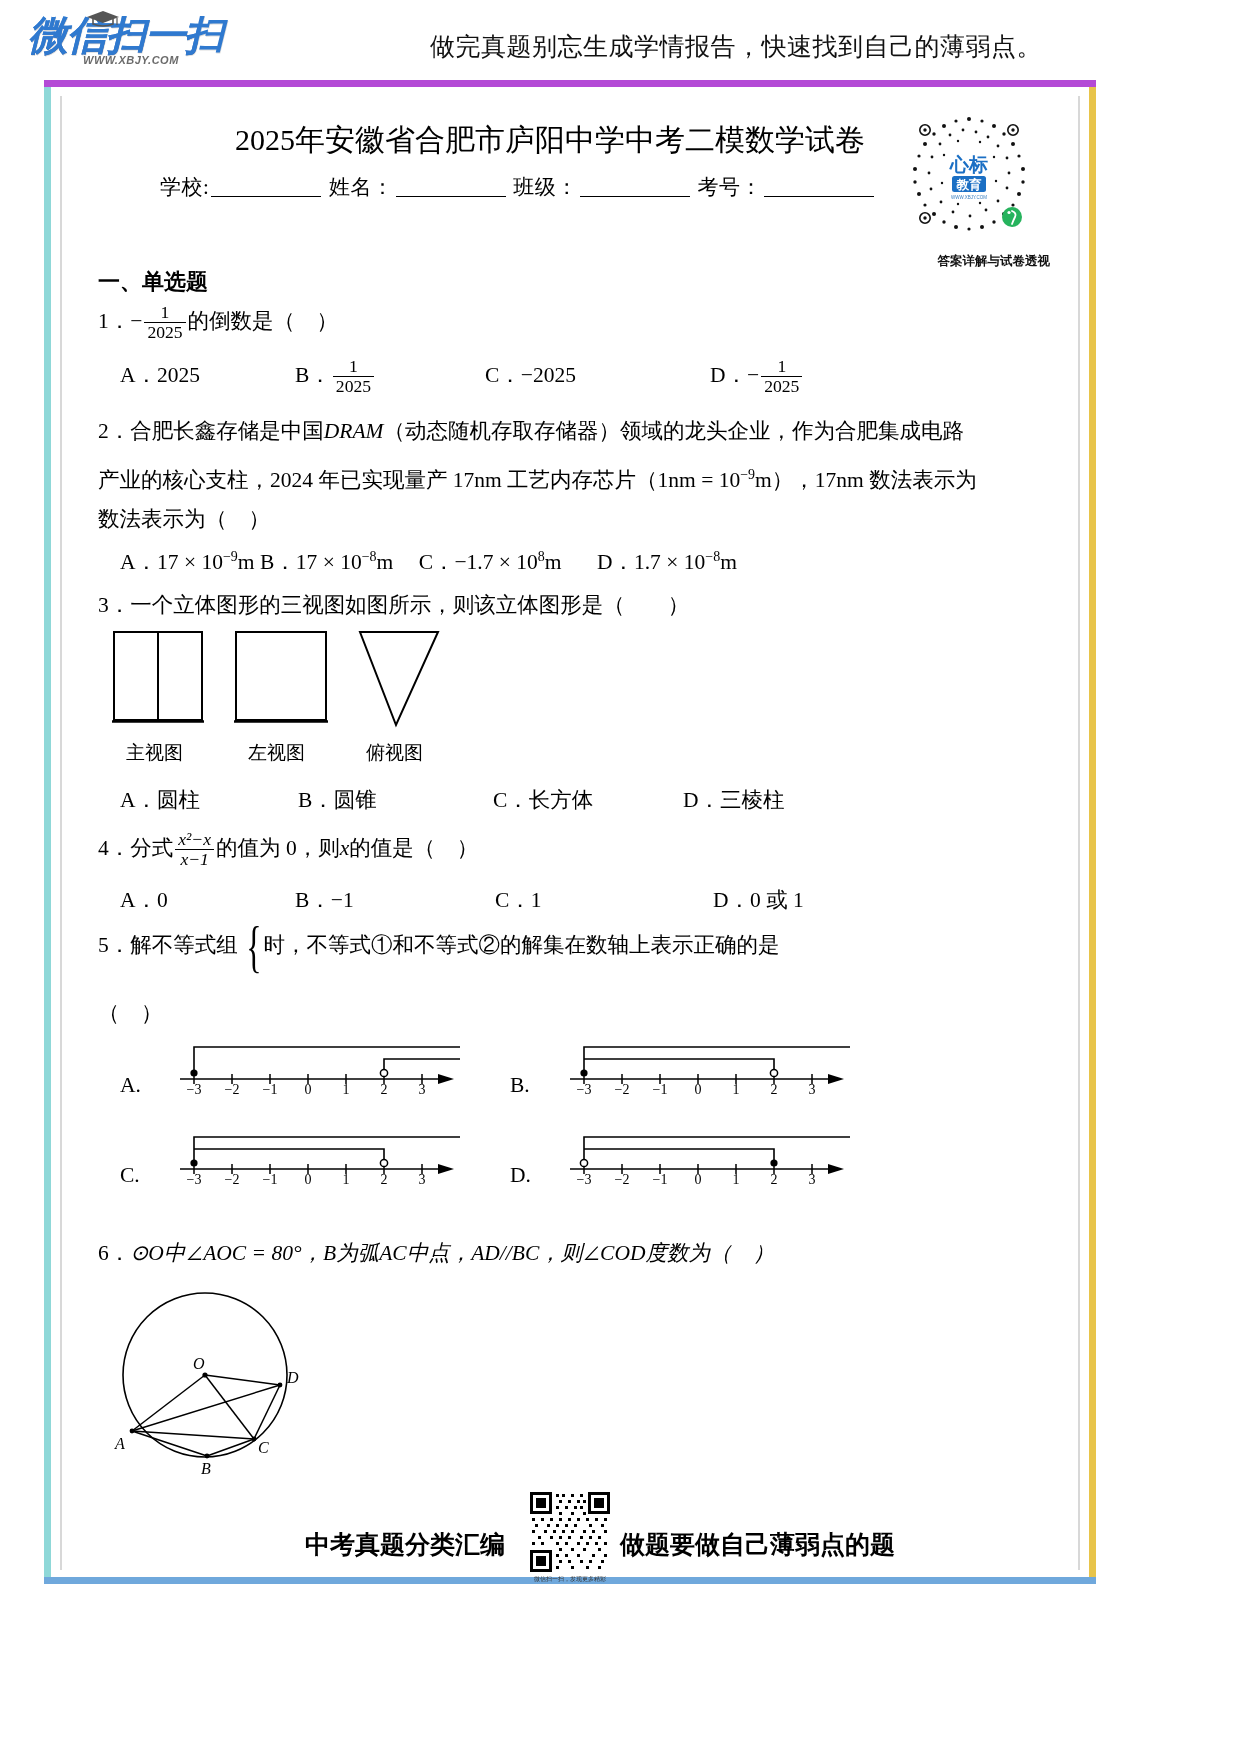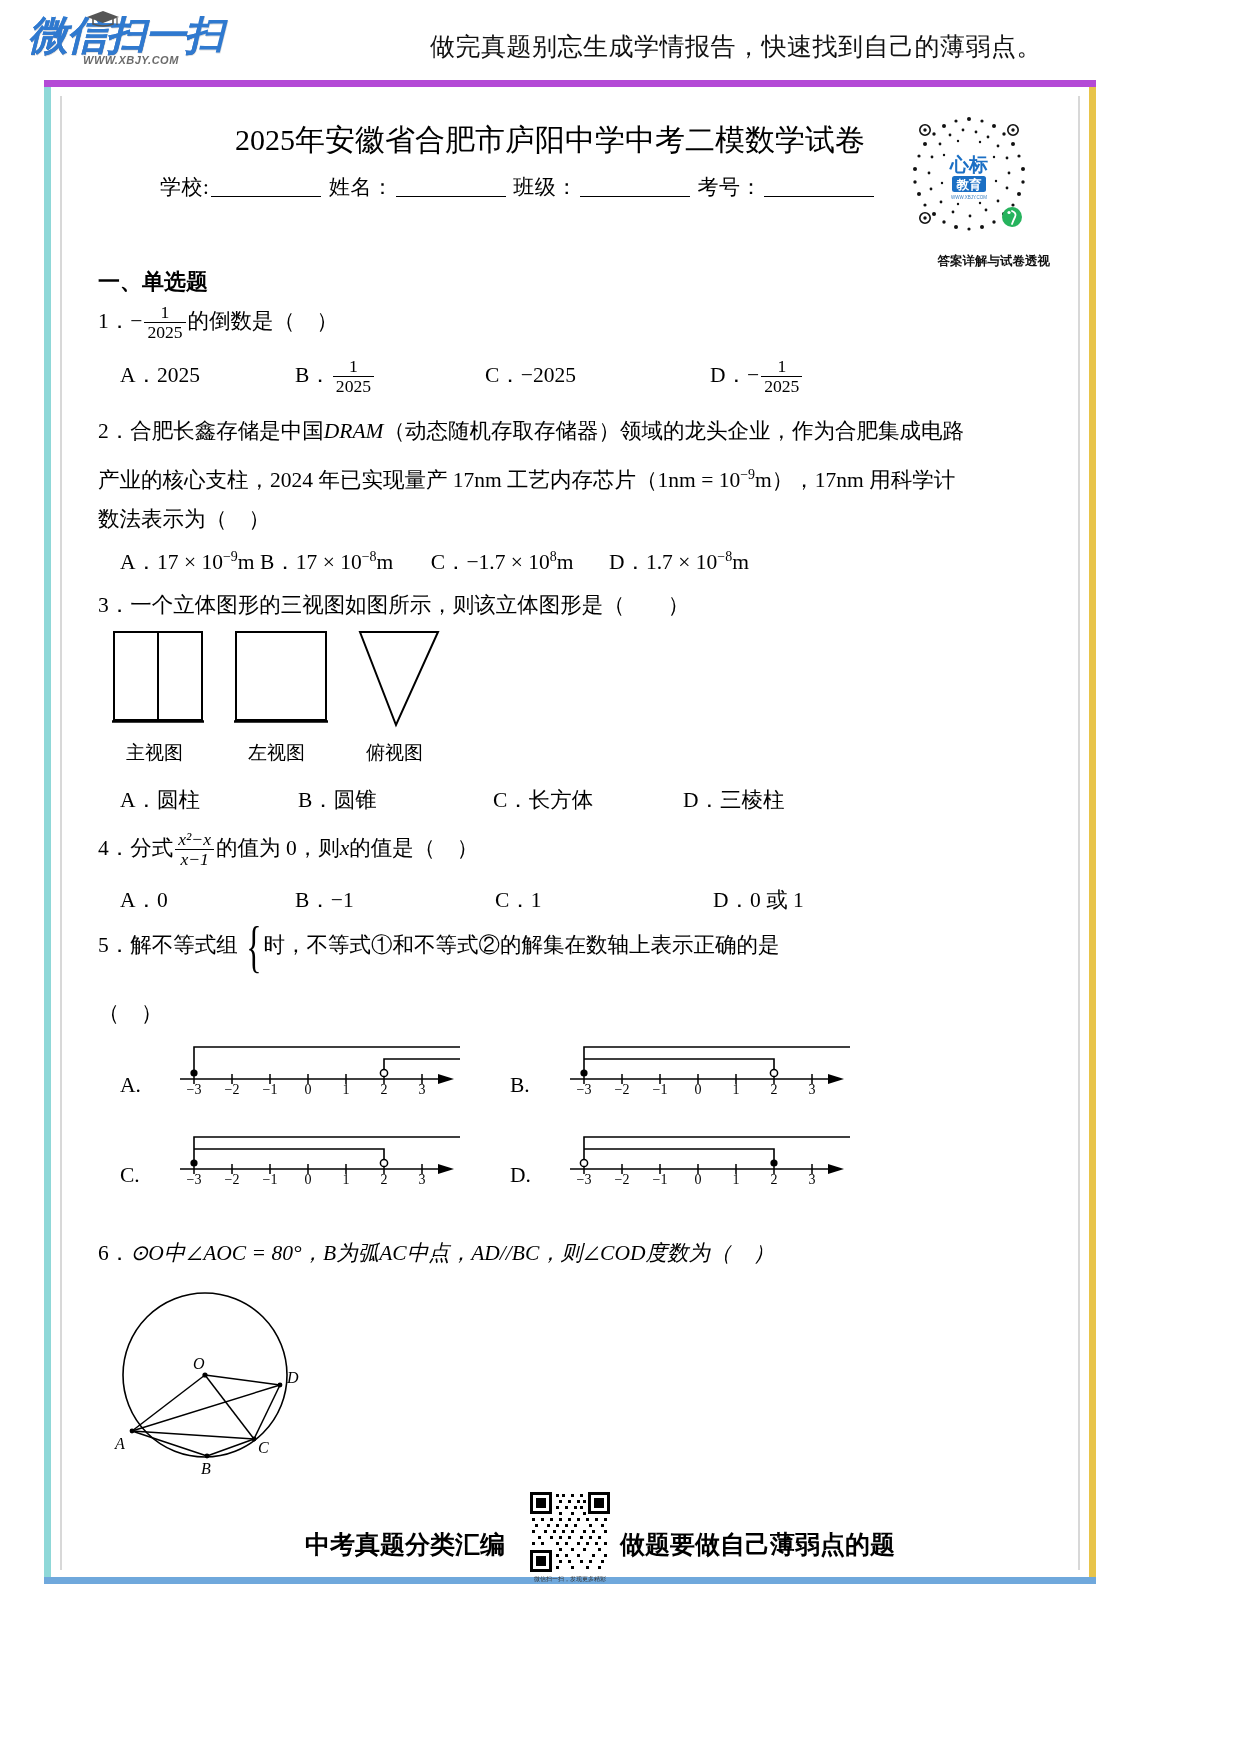--- a/index.html
+++ b/index.html
@@ -304,29 +304,29 @@
     <span>1．</span><span>−</span><span class="frac"><span class="num">1</span><span class="den">2025</span></span><span>的倒数是（　）</span>
   </div>
   <div class="opts" style="top:262px">
     <span class="opt" style="width:175px"><span>A．</span><span>2025</span></span><span class="opt" style="width:190px"><span>B．</span><span class="frac"><span class="num">1</span><span class="den">2025</span></span></span><span class="opt" style="width:225px"><span>C．</span><span>−2025</span></span><span class="opt"><span>D．</span><span>−</span><span class="frac"><span class="num">1</span><span class="den">2025</span></span></span>
   </div>
 
   <div class="q" style="top:318px">
     <span>2．</span><span>合肥长鑫存储是中国</span><span class="mi">DRAM</span><span>（动态随机存取存储器）领域的龙头企业，作为合肥集成电路</span>
   </div>
   <div class="q" style="top:362px">
-    <span>产业的核心支柱，2024 年已实现量产 17nm 工艺内存芯片（1nm = 10</span><span class="sup">−9</span><span>m），17nm 用科学计</span>
+    <span>产业的核心支柱，2024 年已实现量产 17nm 工艺内存芯片（1nm = 10</span><span class="sup">−9</span><span>m），17nm 数法表示为</span>
   </div>
   <div class="q" style="top:406px">
     <span>数法表示为（　）</span>
   </div>
   <div class="opts" style="top:452px">
     <span class="opt"><span>A．</span><span>17 × 10</span><span class="sup">−9</span><span>m</span></span>
     <span class="opt" style=""><span>B．</span><span>17 × 10</span><span class="sup">−8</span><span>m</span></span>
-    <span class="opt" style="margin-left:32px"><span>C．</span><span>−1.7 × 10</span><span class="sup">8</span><span>m</span></span>
+    <span class="opt" style="margin-left:20px"><span>C．</span><span>−1.7 × 10</span><span class="sup">8</span><span>m</span></span>
     <span class="opt" style="margin-left:30px"><span>D．</span><span>1.7 × 10</span><span class="sup">−8</span><span>m</span></span>
   </div>
 
   <div class="q" style="top:492px">
     <span>3．</span><span>一个立体图形的三视图如图所示，则该立体图形是（　　）</span>
   </div>
 
   <svg style="position:absolute; left:38px; top:532px; width:360px; height:110px" viewBox="0 0 360 110">
 
     <g>

